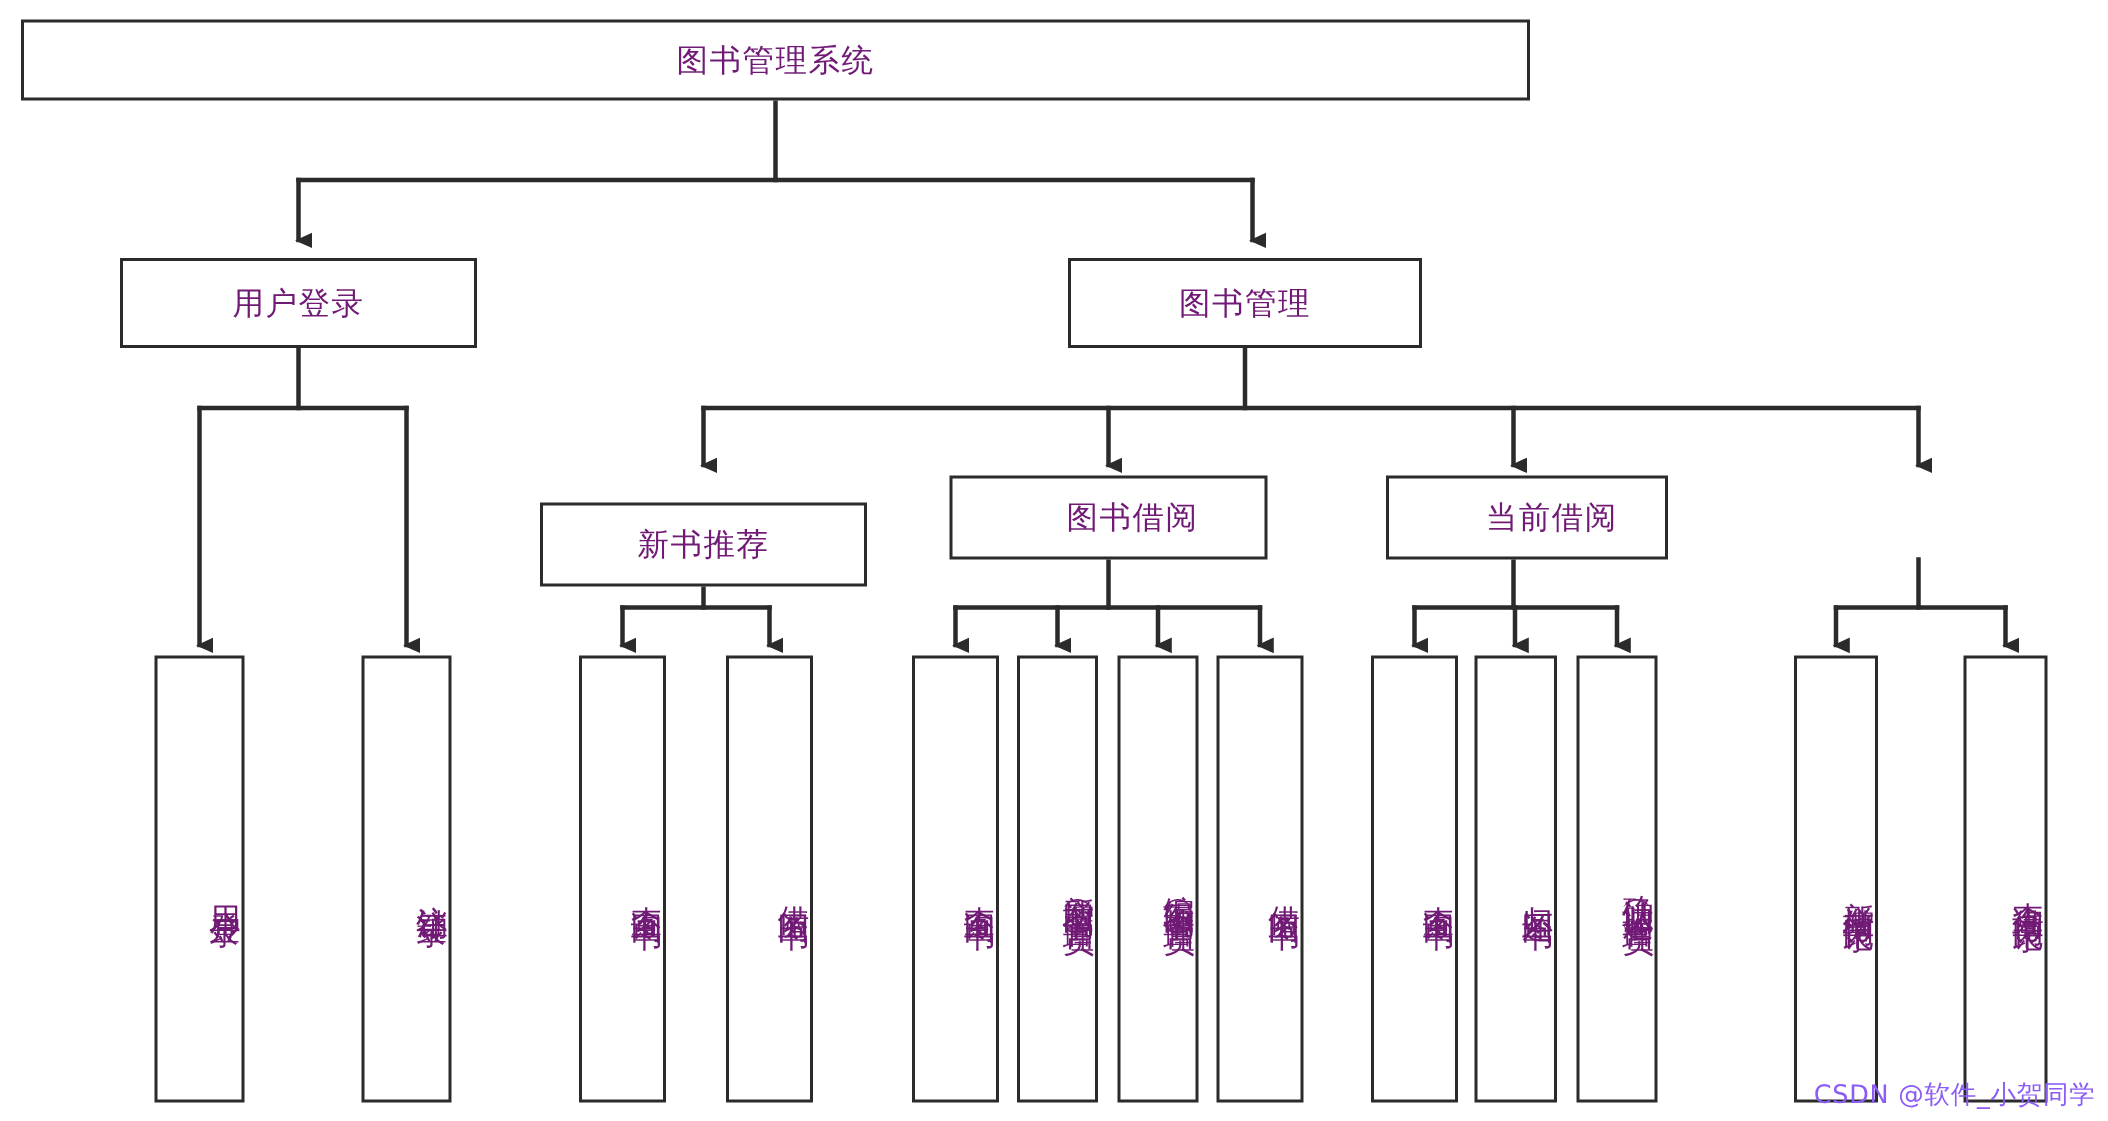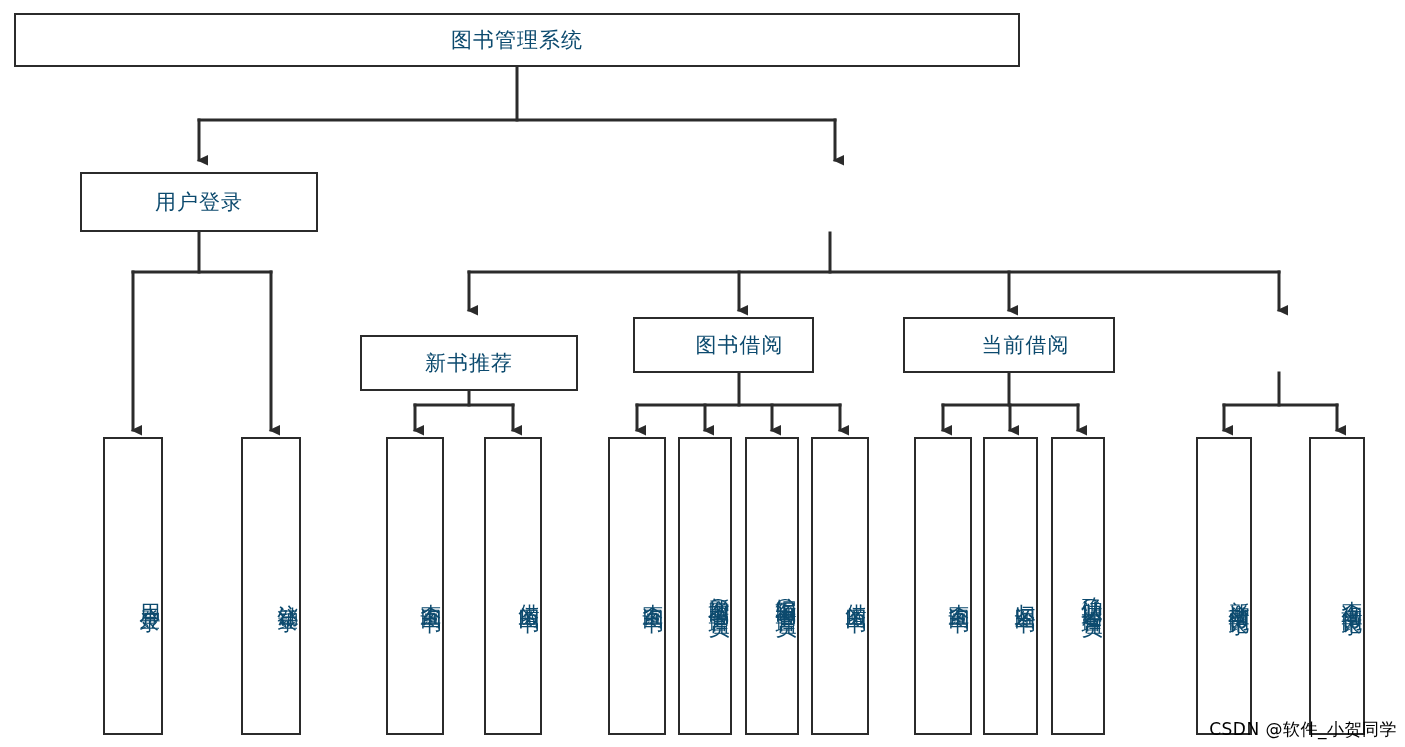--- a/index.html
+++ b/index.html
@@ -7,21 +7,21 @@
   #stage{position:relative;width:1405px;height:747px;background:#fff;overflow:hidden;}
   #edges{position:absolute;left:0;top:0;width:1405px;height:747px;}
   .node{
     position:absolute;
     box-sizing:border-box;
     border:2px solid #2b2b2b;
     background:#ffffff;
     display:flex;
     align-items:center;
     justify-content:center;
-    color:#0c4a6e;
+    color:#701a75;
     text-align:center;
   }
   .node.h{
     font-size:21px;
     letter-spacing:1px;
   }
   .node.v{
     writing-mode:vertical-rl;
     text-orientation:upright;
     font-size:21px;
@@ -34,21 +34,21 @@
   .node.v .vtxt{
     writing-mode:vertical-rl;
     text-orientation:upright;
     white-space:nowrap;
   }
   #watermark{
     position:absolute;
     right:8px;
     bottom:6px;
     font-size:17px;
-    color:#000000;
+    color:#8b5cf6;
     letter-spacing:0.5px;
     white-space:nowrap;
     pointer-events:none;
   }
 </style>
 </head>
 <body>
 
 <div id="stage">
 
@@ -104,30 +104,33 @@
   </svg>
 
   <div class="node h" style="left:14px;top:13px;width:1006px;height:54px;">
     <span>图书管理系统</span>
   </div>
 
   <div class="node h" style="left:80px;top:172px;width:238px;height:60px;">
     <span>用户登录</span>
   </div>
 
+  <div class="node h" style="left:712px;top:172px;width:236px;height:60px;">
+    <span>图书管理</span>
+  </div>
 
   <div class="node h" style="left:360px;top:335px;width:218px;height:56px;">
     <span>新书推荐</span>
   </div>
 
-  <div class="node h" style="left:633px;top:317px;width:181px;height:56px;padding-left:32px;">
+  <div class="node h" style="left:633px;top:317px;width:212px;height:56px;padding-left:32px;">
     <span>图书借阅</span>
   </div>
 
-  <div class="node h" style="left:903px;top:317px;width:212px;height:56px;padding-left:33px;">
+  <div class="node h" style="left:924px;top:317px;width:188px;height:56px;padding-left:33px;">
     <span>当前借阅</span>
   </div>
 
 
   <div class="node v" style="left:103px;top:437px;width:60px;height:298px;">
     <span class="vtxt">用户登录</span>
   </div>
 
   <div class="node v" style="left:241px;top:437px;width:60px;height:298px;">
     <span class="vtxt">注销登录</span>

